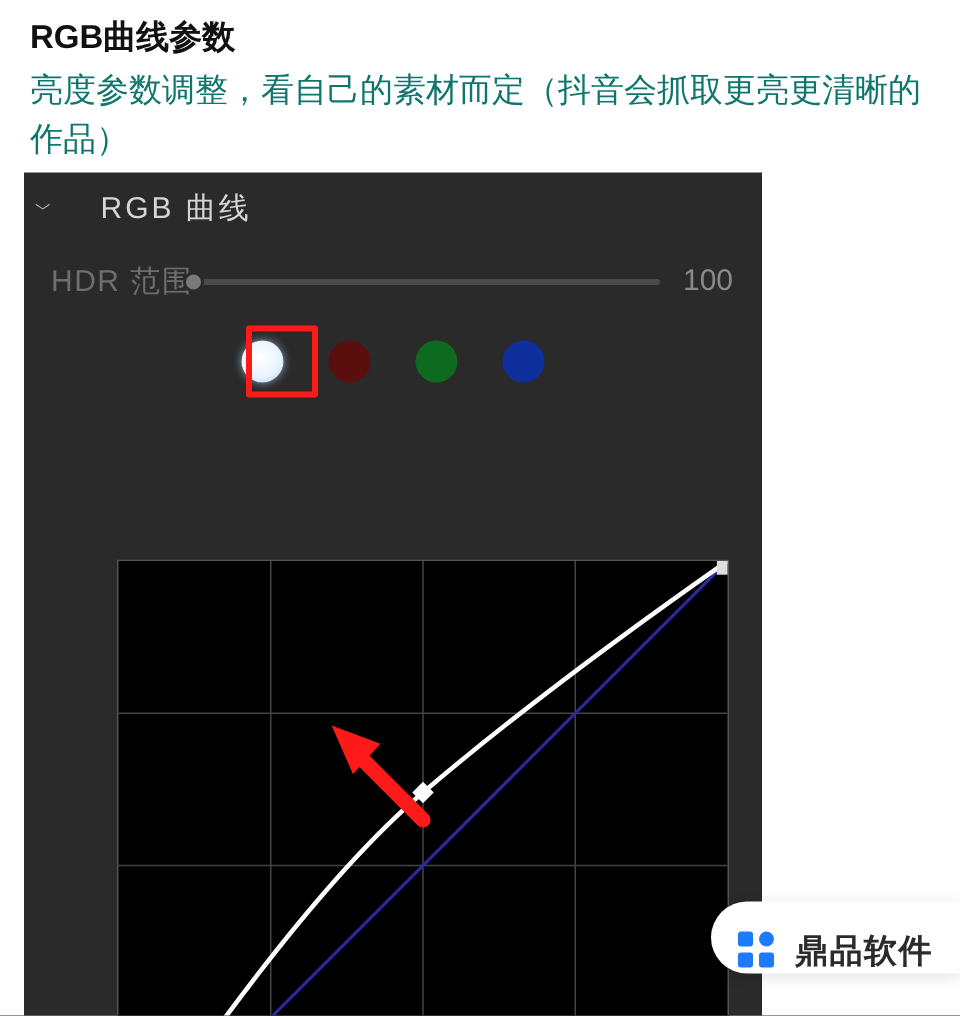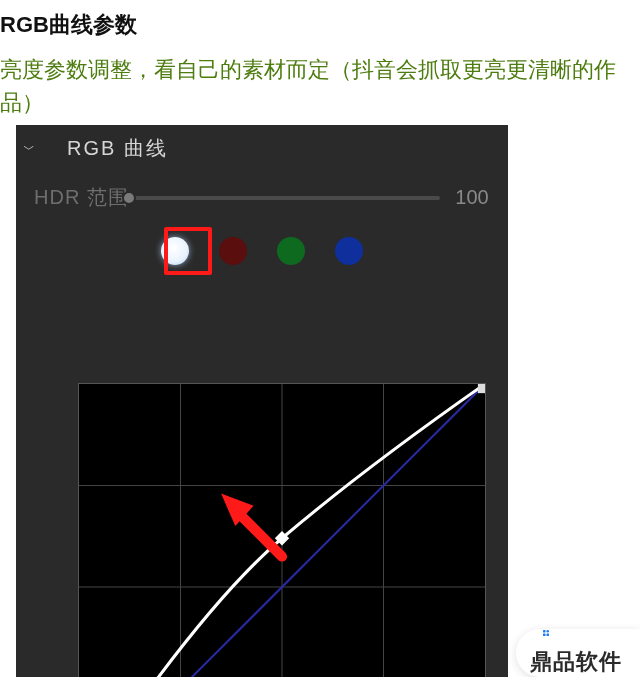--- a/index.html
+++ b/index.html
@@ -5,34 +5,34 @@
   * { margin: 0; padding: 0; box-sizing: border-box; }
   body {
     width: 640px;
     height: 677px;
     background: #fff;
     font-family: "Microsoft YaHei", "PingFang SC", sans-serif;
     overflow: hidden;
     position: relative;
   }
   .article {
-    padding: 8px 16px 0 0;
+    padding: 8px 16px 0 20px;
   }
   .title {
     font-size: 22px;
     font-weight: 700;
     color: #111;
     line-height: 1.5;
   }
   .desc {
     font-size: 22px;
     font-weight: 400;
-    color: #4d7c0f;
+    color: #0f766e;
     line-height: 1.5;
-    margin-top: 12px;
+    margin-top: 2px;
   }
   .panel {
     margin: 6px 16px 0 16px;
     width: 492px;
     height: 575px;
     background: #2a2a2a;
     overflow: hidden;
     position: relative;
   }
   .section-header {
@@ -129,31 +129,30 @@
     left: 62px;
     top: 258px;
     width: 408px;
     height: 408px;
     background: #000;
     border: 1px solid #555;
   }
   .watermark {
     position: absolute;
     right: 0;
-    bottom: 0;
+    bottom: 28px;
     height: 48px;
     background: #fff;
     border-top-left-radius: 28px;
     border-bottom-left-radius: 28px;
     display: flex;
-    align-items: flex-start;
+    align-items: flex-end;
     padding: 0 18px 0 14px;
     gap: 10px;
     box-shadow: 0 2px 10px rgba(0,0,0,0.12);
-    flex-direction: column;
   }
   .wm-text {
     font-size: 22px;
     font-weight: 700;
     color: #2b2b2b;
     letter-spacing: 1px;
   }
 </style>
 </head>
 <body>

